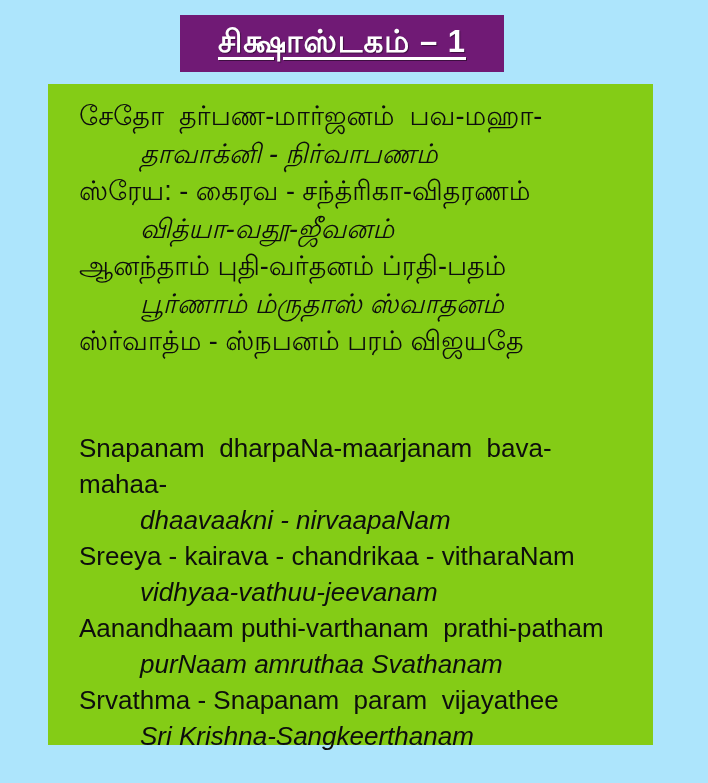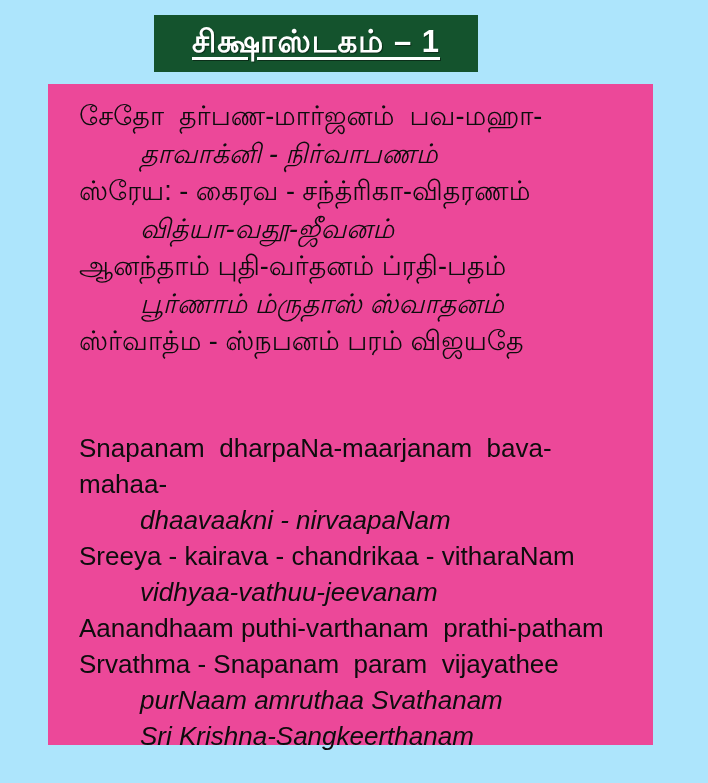--- a/index.html
+++ b/index.html
@@ -10,46 +10,46 @@
     width: 708px;
     height: 783px;
     background: #ade5fc;
     position: relative;
     overflow: hidden;
     font-family: "Liberation Sans", sans-serif;
     color: #0d0d0d;
   }
   .title-banner {
     position: absolute;
-    left: 154px;
+    left: 180px;
     top: 15px;
     width: 324px;
     height: 57px;
-    background: #14532d;
+    background: #701a75;
     display: flex;
     align-items: center;
     justify-content: center;
   }
   .title-banner .title-text {
     color: #ffffff;
     font-size: 31px;
     font-weight: bold;
     text-decoration: underline;
     text-underline-offset: 5px;
     letter-spacing: 1px;
     white-space: pre;
     text-shadow: 1px 1px 1px rgba(0,0,0,0.45);
   }
   .content-panel {
     position: absolute;
     left: 48px;
     top: 84px;
     width: 605px;
     height: 661px;
-    background: #ec4899;
+    background: #84cc16;
     box-sizing: border-box;
     padding: 14px 20px 0 31px;
   }
   .verse-line {
     white-space: pre-wrap;
   }
   .tamil-block .verse-line {
     font-size: 27px;
     line-height: 37.5px;
   }
@@ -84,17 +84,17 @@
   </div>
 
   <div class="block-gap"></div>
 
   <div class="english-block">
     <div class="verse-line">Snapanam  dharpaNa-maarjanam  bava-mahaa-</div>
     <div class="verse-line indent">dhaavaakni - nirvaapaNam</div>
     <div class="verse-line">Sreeya - kairava - chandrikaa - vitharaNam</div>
     <div class="verse-line indent">vidhyaa-vathuu-jeevanam</div>
     <div class="verse-line">Aanandhaam puthi-varthanam  prathi-patham</div>
+    <div class="verse-line indent">purNaam amruthaa Svathanam</div>
     <div class="verse-line">Srvathma - Snapanam  param  vijayathee</div>
-    <div class="verse-line indent">purNaam amruthaa Svathanam</div>
     <div class="verse-line indent">Sri Krishna-Sangkeerthanam</div>
   </div>
 </div>
 
 </body></html>

